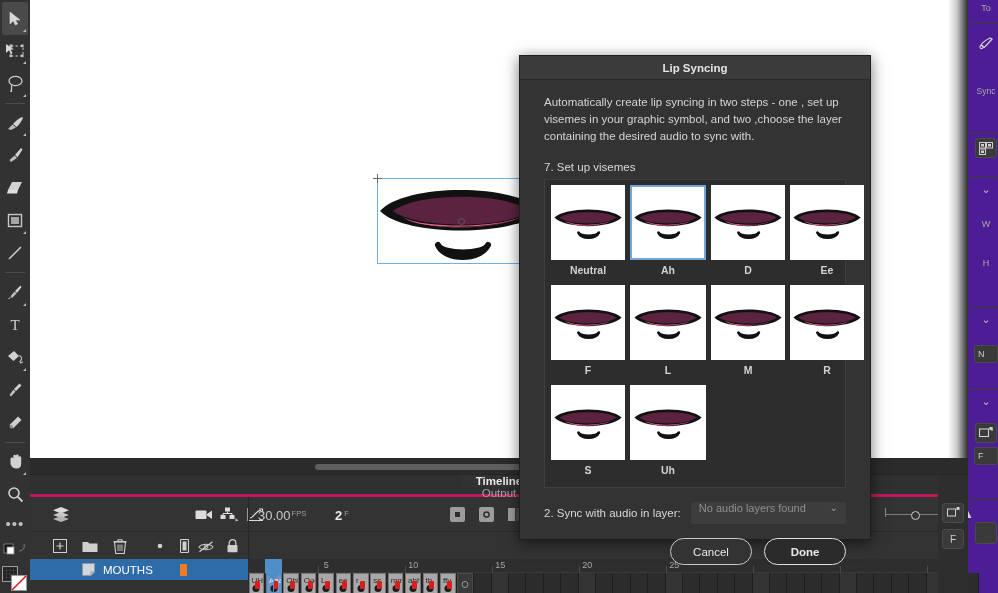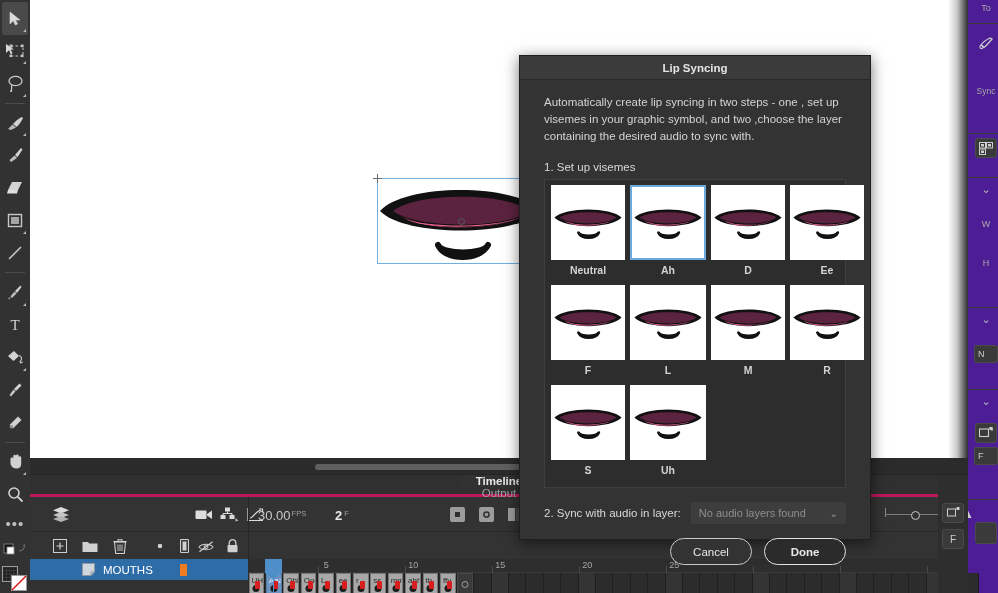--- a/index.html
+++ b/index.html
@@ -268,21 +268,21 @@
   }
   .vcell.active .vthumb { border: 2px solid #6fa8dc; }
   .vlabel { text-align:center; font-size: 10.5px; color: #d2d2d2; padding: 4px 0 7px; }
   .dlg-sync {
     display:flex; align-items:center; gap: 10px;
     padding: 14px 24px 0 24px;
   }
   .dlg-sync .lbl { font-size: 11.5px; color: #d8d8d8; }
   .sel-audio {
     flex: 1; height: 22px; background: #3d3d3d; border: none; border-radius: 2px;
-    display:flex; align-items:center; justify-content: space-between;
+    display:flex; justify-content: space-between;
     padding: 0 8px; font-size: 11px; color: #8e8e8e;
   }
   .sel-audio .cv { font-size: 10px; color:#9a9a9a; }
   .dlg-btns {
     display:flex; justify-content:flex-end; gap: 12px;
     padding: 14px 24px 0 24px;
   }
   .btn {
     min-width: 82px; height: 27px; border-radius: 14px;
     border: 1px solid #c9c9c9; background: #333333;
@@ -773,21 +773,21 @@
           <text x="6" y="10" font-family="Liberation Sans, sans-serif" font-size="10" fill="#cfcfcf" text-anchor="middle">F</text>
         </svg>
       </div>
     </div>
   </div>
 
   <div class="dialog">
     <div class="dlg-title">Lip Syncing</div>
     <div class="dlg-body">
       <div class="dlg-desc">Automatically create lip syncing in two steps - one , set up visemes in your graphic symbol, and two ,choose the layer containing the desired audio to sync with.</div>
-      <div class="dlg-step">1. Set up visemes</div>
+      <div class="dlg-step">7. Set up visemes</div>
       <div class="viseme-grid" id="viseme-grid">
           <div class="vcell">
             <div class="vthumb">
               <svg width="72" height="44" viewBox="0 0 120 70">
                 <path d="M4 26 C22 8, 98 8, 116 26 C98 45, 22 45, 4 26 Z" fill="#111111"></path>
                 <path d="M12 26 C29 14, 91 14, 108 26 C91 39, 29 39, 12 26 Z" fill="#5c2340"></path>
                 <path d="M22 32 C40 40, 82 40, 100 31 C84 41, 36 42, 22 32 Z" fill="#ec5f92"></path>
                 <path d="M19 30 C38 42, 84 42, 102 29 C84 42, 36 43, 19 30 Z" fill="#ec5f92"></path>
                 <path d="M44 51 C49 62, 73 62, 78 51 C74 58, 48 58, 44 51 Z" fill="#111111" stroke="#111111" stroke-width="4.5" stroke-linejoin="round"></path>
               </svg>

